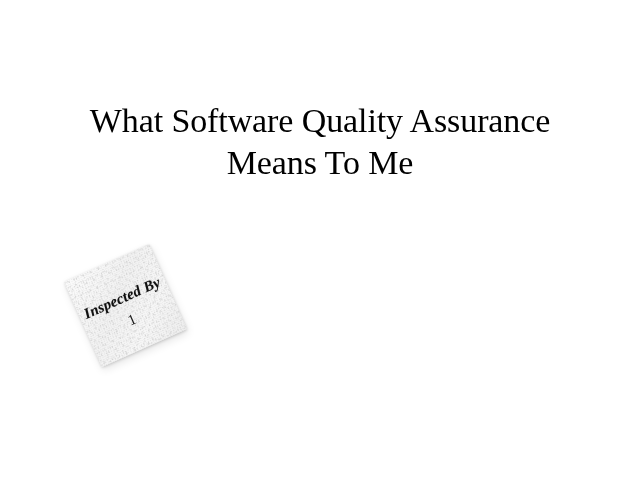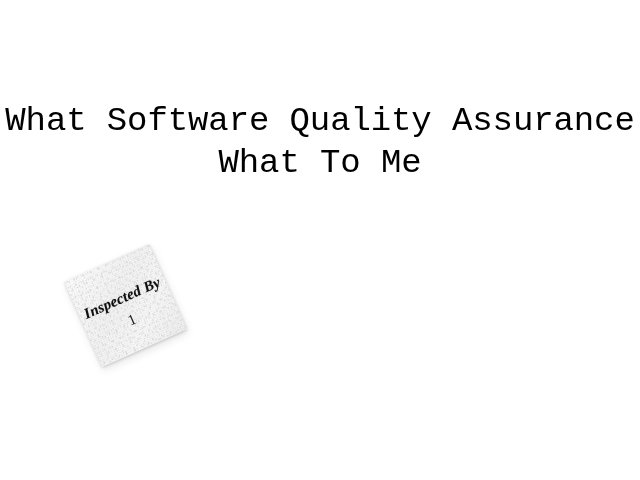--- a/index.html
+++ b/index.html
@@ -25,21 +25,21 @@
   }
 
   
   #title-block {
     position: absolute;
     left: 0;
     top: 100px;
     width: 640px;
     text-align: center;
     color: #000000;
-    font-family: Liberation Mono, monospace;
+    font-family: Liberation Serif, serif;
     font-size: 34px;
     font-weight: 400;
     line-height: 42px;
     letter-spacing: -0.1px;
     white-space: nowrap;
   }
 
   #title-block .title-line {
     display: block;
   }
@@ -137,21 +137,21 @@
     color: #1a1a1a;
   }
 </style>
 </head>
 <body>
 
 <div id="slide">
 
   <div id="title-block">
     <span class="title-line">What Software Quality Assurance</span>
-    <span class="title-line">What To Me</span>
+    <span class="title-line">Means To Me</span>
   </div>
 
   <div id="stamp-wrap">
     <div id="stamp">
       <div id="stamp-noise"></div>
       <div id="stamp-heading">Inspected By</div>
       <div id="stamp-number">1</div>
     </div>
   </div>
 

